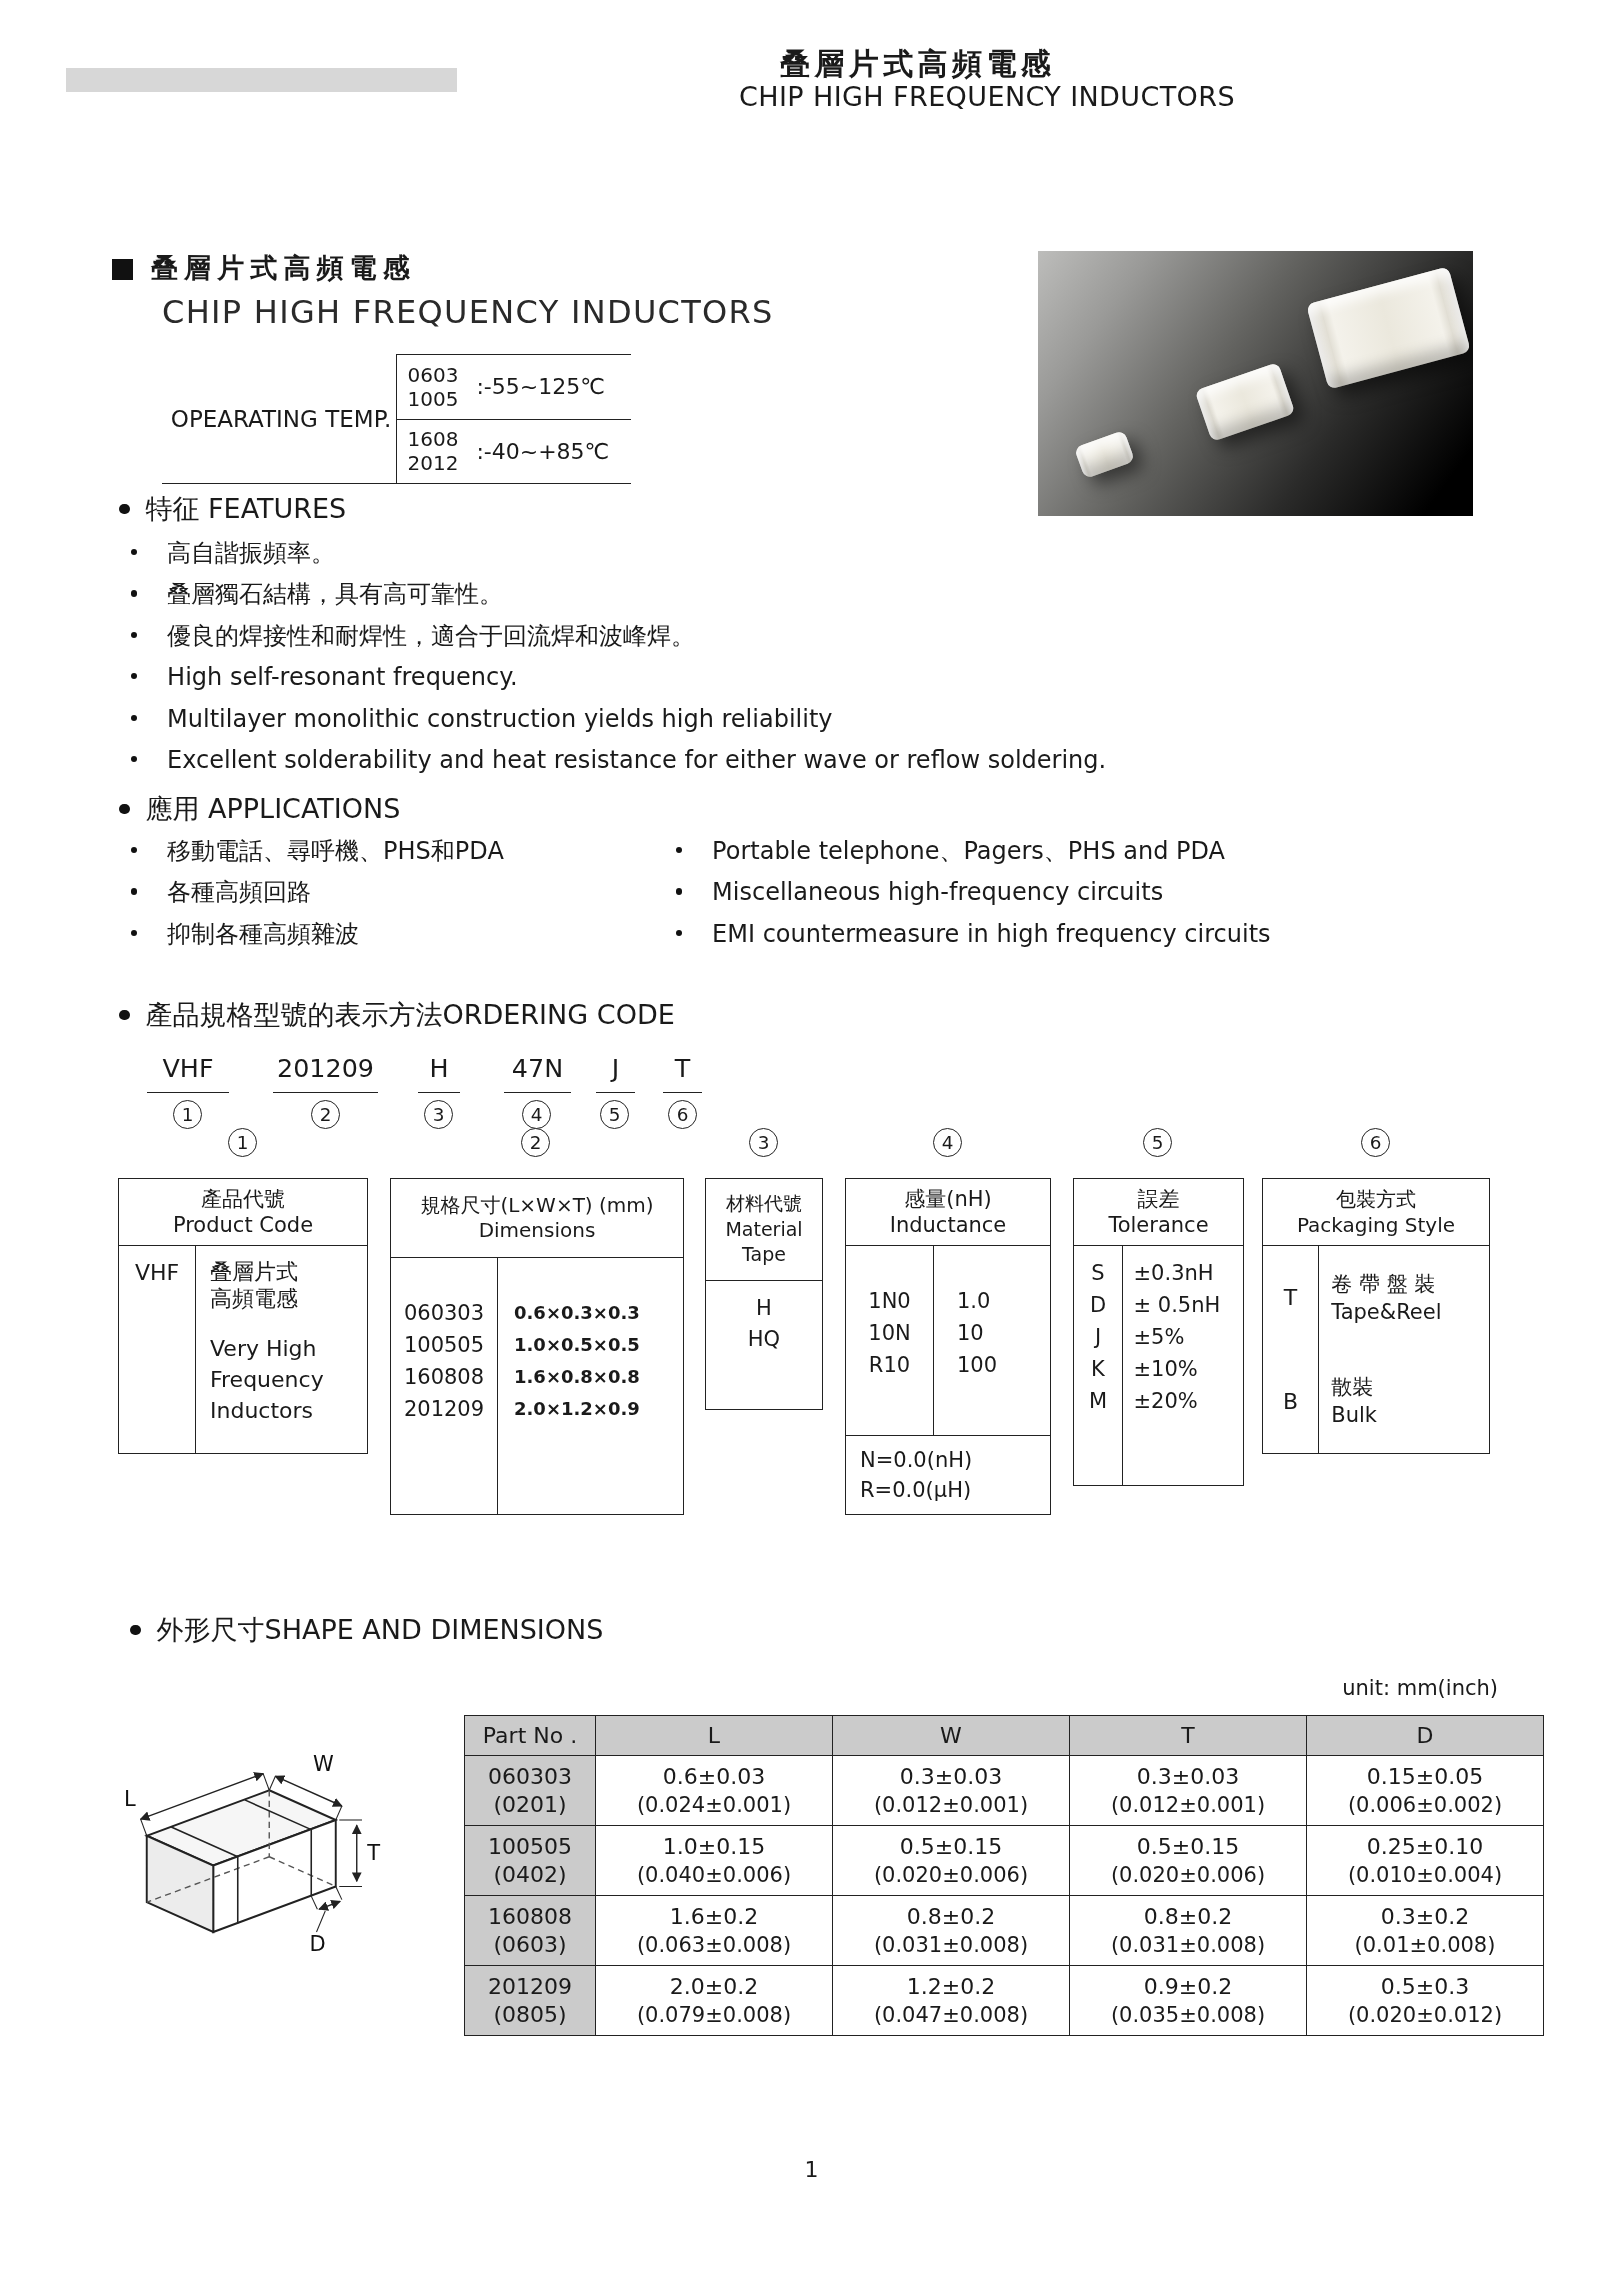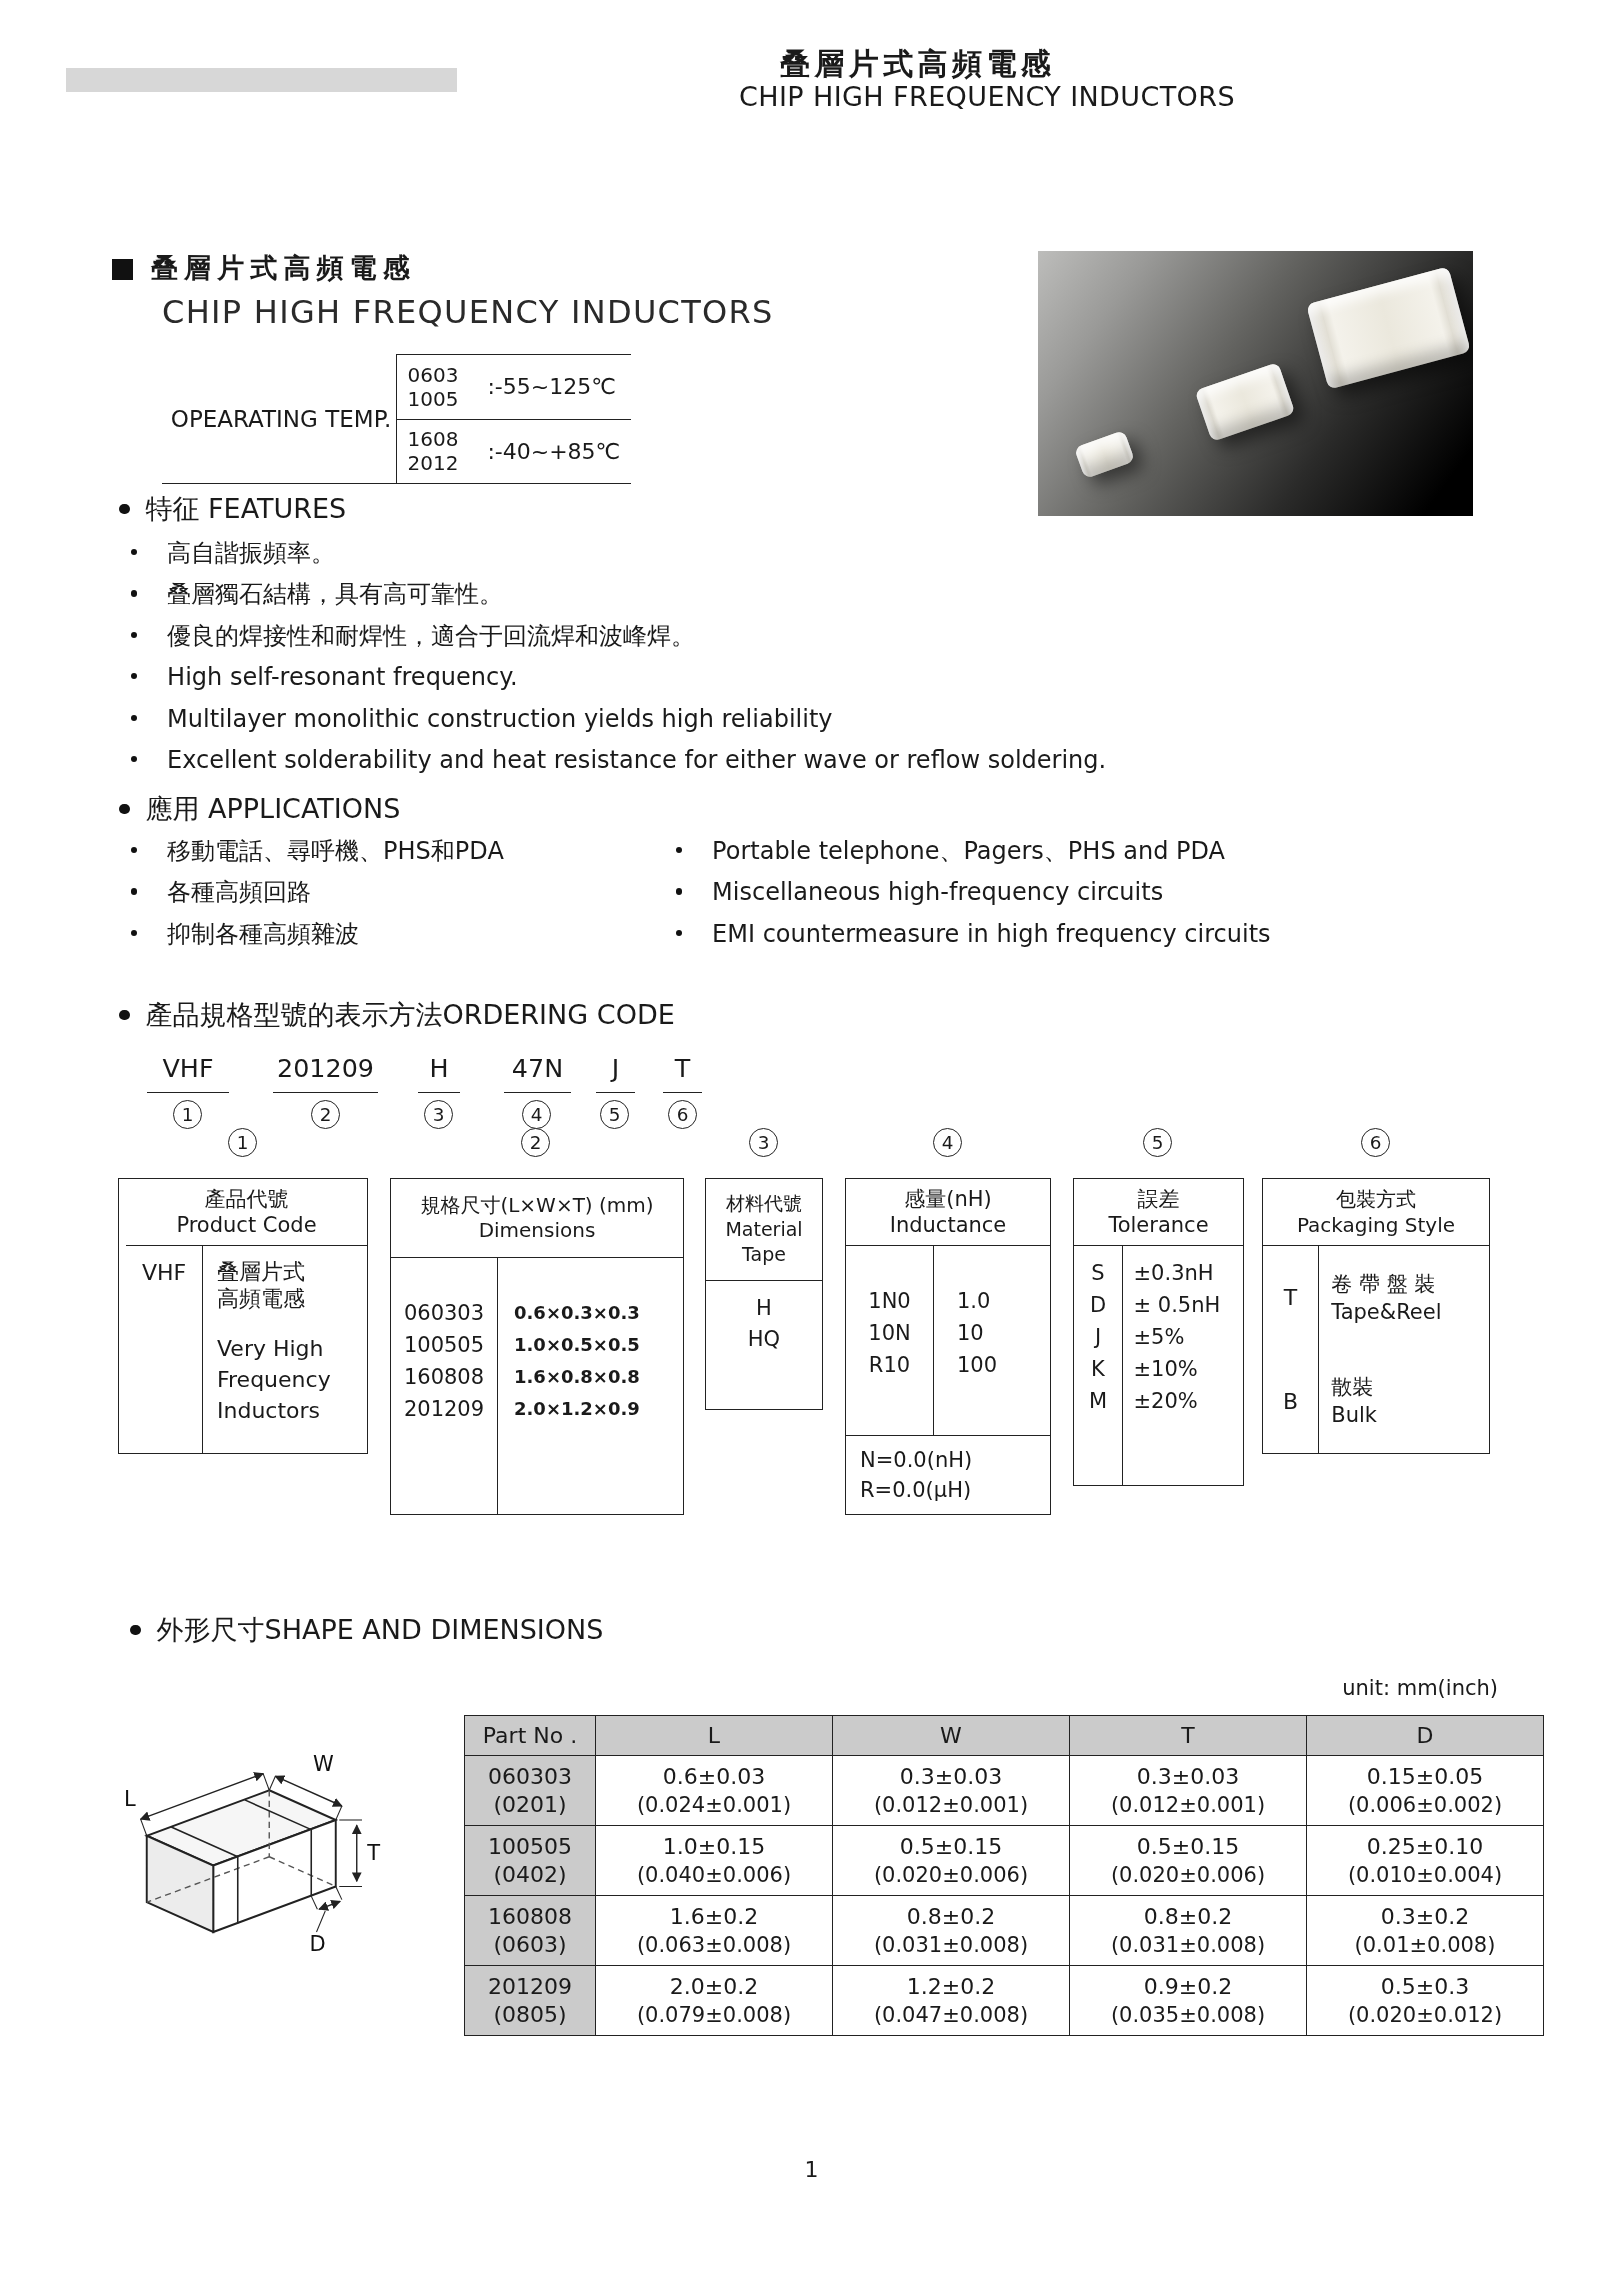--- a/index.html
+++ b/index.html
@@ -14,21 +14,21 @@
   .h-title-en{left:739px;top:81px;font-size:27px;letter-spacing:0.4px;}
 
   
   .intro-sq{left:112px;top:259px;width:21px;height:21px;background:#111;}
   .intro-zh{left:151px;top:250px;font-size:27px;font-weight:bold;letter-spacing:6.1px;}
   .intro-en{left:162px;top:293px;font-size:32px;letter-spacing:1.3px;color:#2a2a2a;}
 
   .temp-table{left:162px;top:354px;width:469px;height:130px;display:flex;border-bottom:1.8px solid #222;}
   .temp-left{width:235px;border-right:1.8px solid #222;display:flex;align-items:center;padding-left:8.8px;font-size:23px;}
   .temp-right{flex:1;display:flex;flex-direction:column;border-top:1.8px solid #222;}
-  .temp-row{flex:1;display:flex;align-items:center;padding-left:10.5px;gap:29px;}
+  .temp-row{flex:1;display:flex;align-items:center;padding-left:10.5px;gap:18px;}
   .temp-row + .temp-row{border-top:1.8px solid #222;}
   .temp-codes{font-size:20px;line-height:24px;}
   .temp-range{font-size:22px;}
 
   
   .photo{left:1038px;top:251px;width:435px;height:265px;overflow:hidden;
     background:linear-gradient(126deg,#bdbdbb 0%,#9a9a98 18%,#636360 42%,#2b2b2a 68%,#000 92%);}
   .chip{position:absolute;border-radius:8px;
     background:linear-gradient(90deg,#fcfbf8 0%,#e2dfd5 9%,#f4f2eb 15%,#ebe8dd 50%,#f4f2eb 85%,#e2dfd5 91%,#fcfbf8 100%);
     box-shadow:7px 10.5px 17.5px rgba(0,0,0,.5), inset 0 8.8px 10.5px rgba(255,255,255,.8), inset 0 -10.5px 14px rgba(0,0,0,.22);}
@@ -64,21 +64,21 @@
   .circ{position:absolute;width:29px;height:29px;border:1.8px solid #222;border-radius:50%;
     display:flex;align-items:center;justify-content:center;font-size:18.4px;background:#fff;}
   .cm{top:1100px;}
   #cm0{left:173px;} #cm1{left:311px;} #cm2{left:424px;} #cm3{left:522px;} #cm4{left:600px;} #cm5{left:668px;}
   .gm{top:1128px;}
   #gm0{left:228px;} #gm1{left:521px;} #gm2{left:749px;} #gm3{left:933px;} #gm4{left:1143px;} #gm5{left:1361px;}
 
   .obox{position:absolute;border:1.8px solid #222;background:#fff;}
   .ohead{border-bottom:1.8px solid #222;display:flex;flex-direction:column;align-items:center;justify-content:center;text-align:center;}
 
-  #t1{left:118px;top:1178px;width:250px;height:276px;padding-left:7px;}
+  #t1{left:118px;top:1178px;width:250px;height:276px;}
   #t1 .ohead{height:67px;font-size:21px;line-height:26px;}
   #t1 .obody{display:flex;height:calc(100% - 67px);}
   .t1-code{width:77px;border-right:1.8px solid #222;text-align:center;padding-top:14px;font-size:22px;}
   .t1-desc{padding:12.3px 0 0 14px;font-size:22px;line-height:27px;}
   .t1-en{margin-top:21px;line-height:31px;}
 
   #t2{left:390px;top:1178px;width:294px;height:337px;}
   #t2 .ohead{height:79px;font-size:20px;line-height:25.4px;}
   #t2 .obody{display:flex;height:calc(100% - 79px);}
   .t2-codes{width:107px;border-right:1.8px solid #222;text-align:center;padding-top:39px;font-size:21px;line-height:32px;}

